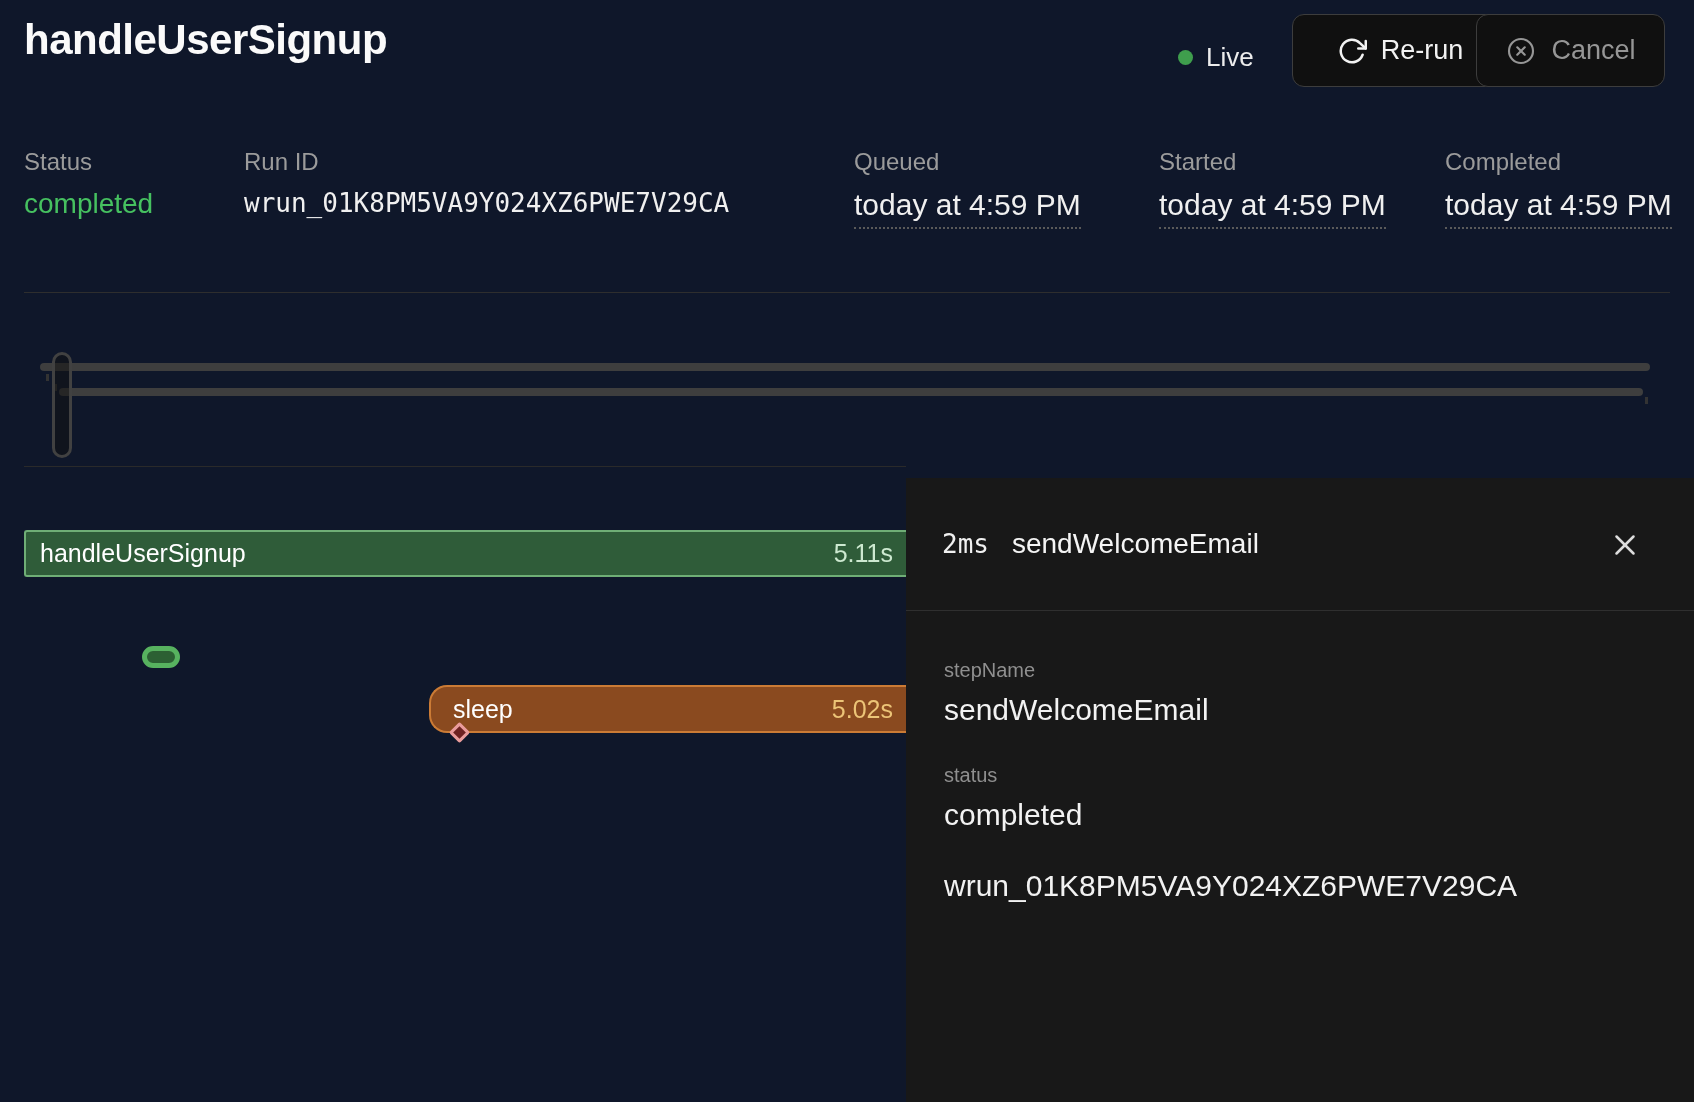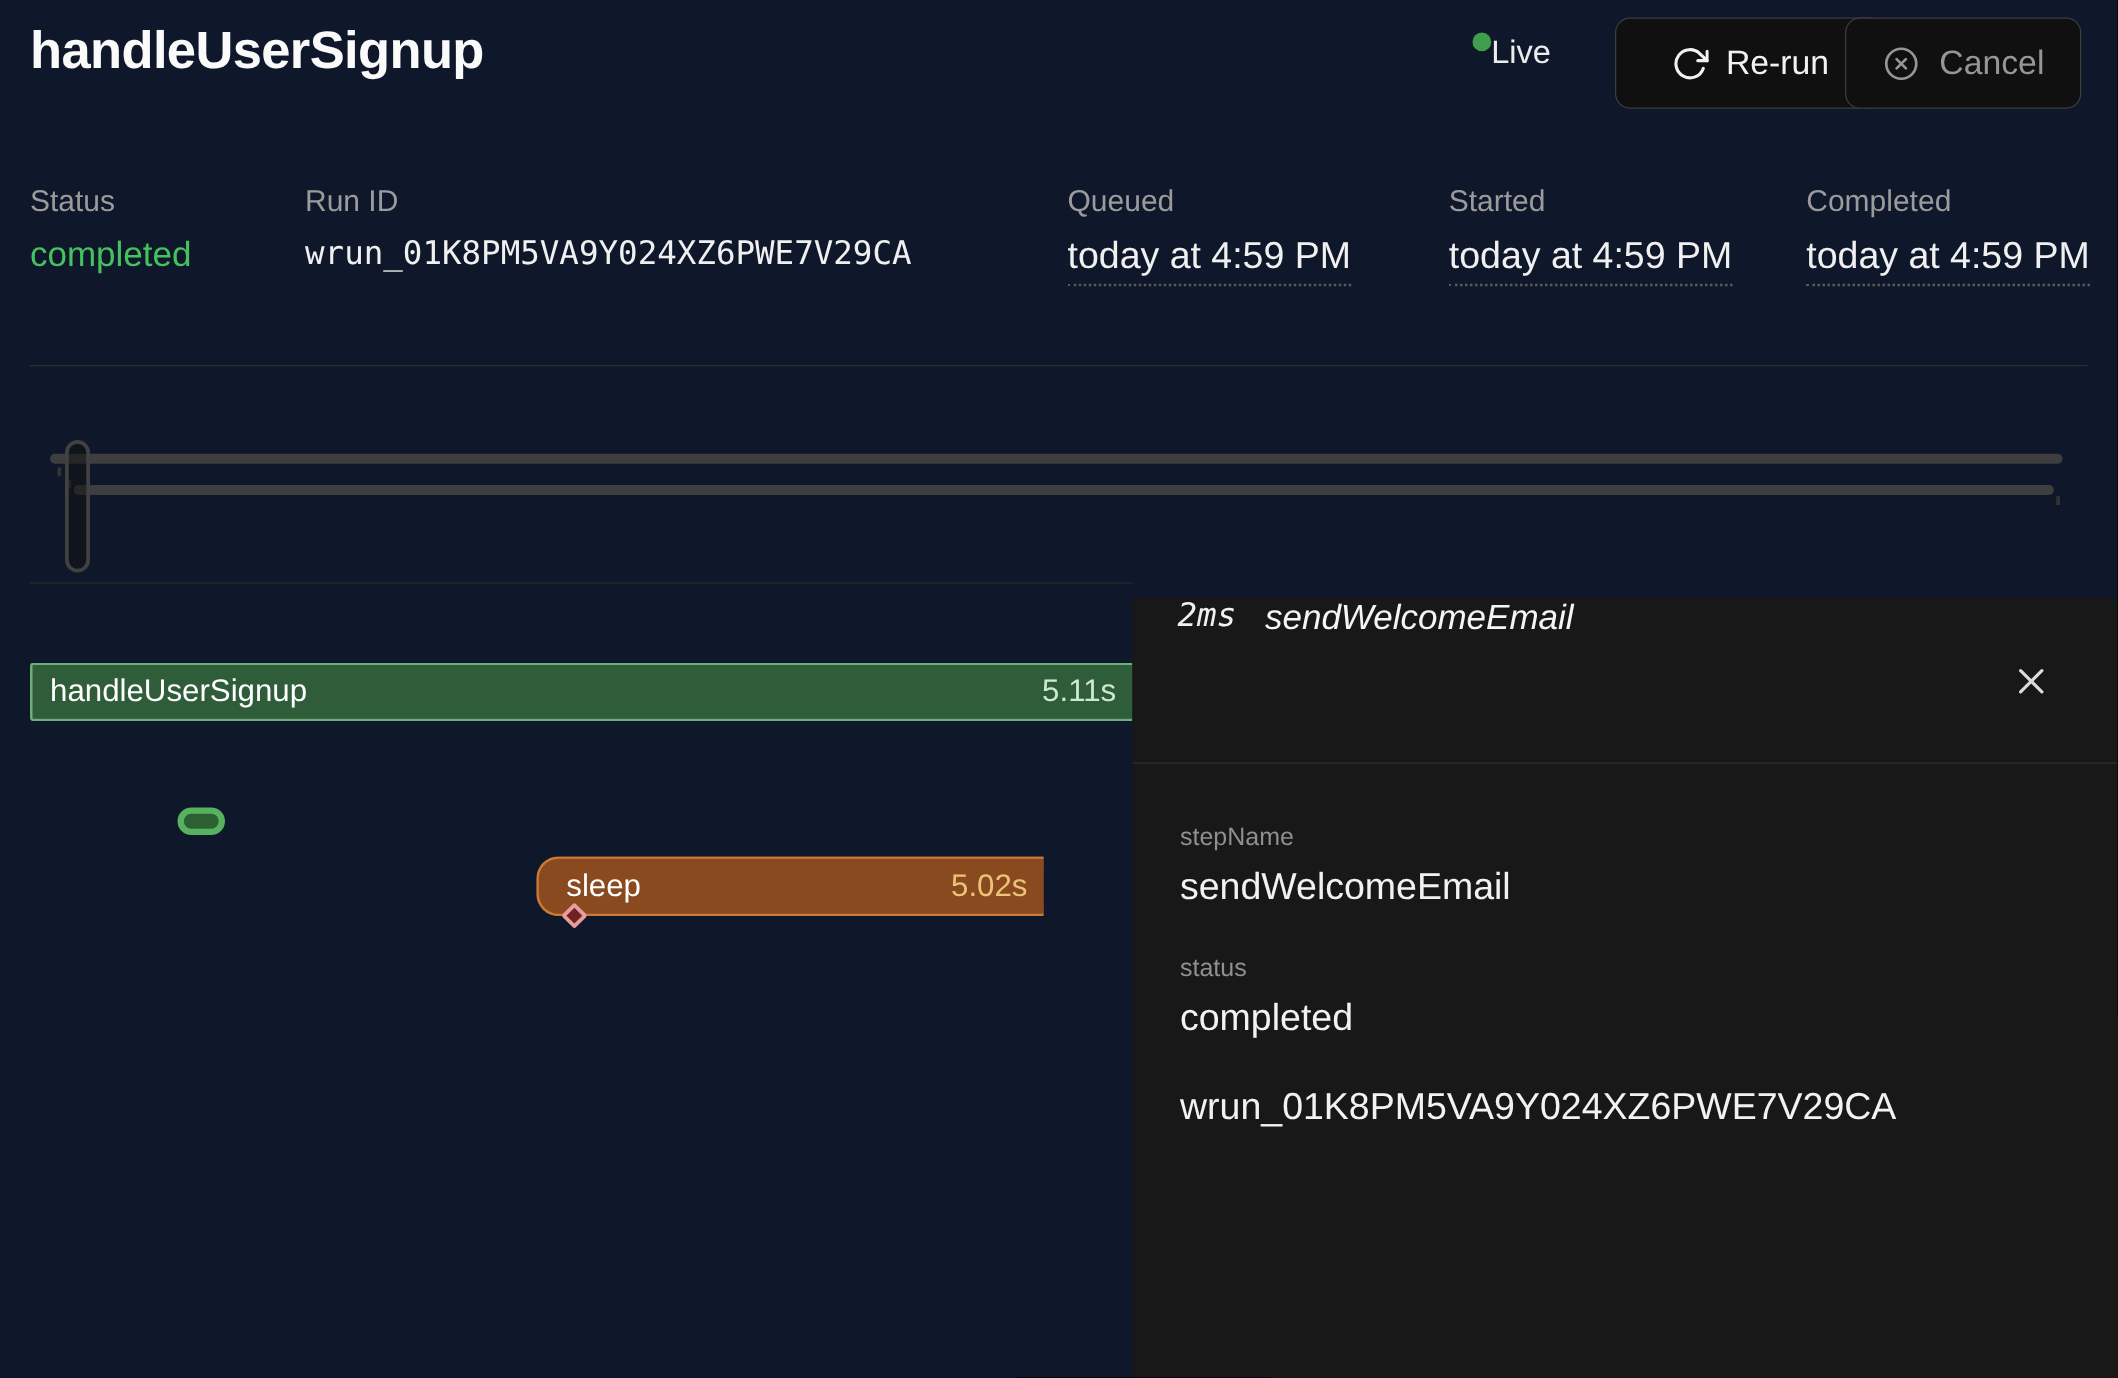--- a/index.html
+++ b/index.html
@@ -13,21 +13,21 @@
     overflow: hidden;
     color: #f2f2f2;
   }
   
   .page-title {
     position: absolute; left: 24px; top: 16px;
     font-size: 42px; font-weight: 700; letter-spacing: -0.5px; color: #fafafa;
   }
   .live-indicator {
     position: absolute; left: 1178px; top: 26px; height: 62px;
-    display: flex; align-items: flex-start; 
+    display: flex; align-items: center; gap: 13px;
   }
   .live-dot { width: 15px; height: 15px; border-radius: 50%; background: #3f9e4d; }
   .live-label { font-size: 26px; color: #ececec; }
   .hdr-btn {
     position: absolute; top: 14px; height: 73px;
     display: flex; align-items: center; justify-content: center; gap: 14px;
     background: #101010; border: 1px solid #3d3d3d; border-radius: 12px;
     cursor: pointer; font-size: 27px;
   }
   .btn-rerun { left: 1292px; width: 216px; color: #f2f2f2; font-weight: 500; }
@@ -69,41 +69,40 @@
     background: #2f5c39; border: 2px solid #6fae76; border-right: none;
     border-radius: 3px 0 0 3px; padding: 0 13px 0 14px;
   }
   .span-root .span-name { color: #ffffff; }
   .span-root .span-duration { color: #cde9d0; }
   .event-pill {
     position: absolute; left: 142px; top: 646px; width: 38px; height: 22px;
     border: 5px solid #57b25f; border-radius: 12px; background: #2c6033; cursor: pointer;
   }
   .span-sleep {
-    left: 429px; top: 685px; width: 406px; height: 48px;
+    left: 429px; top: 685px; width: 477px; height: 48px;
     background: #8a4a1f; border: 2px solid #cb7b35; border-right: none;
     border-radius: 18px 0 0 18px; padding: 0 13px 0 22px;
   }
   .span-sleep .span-name { color: #ffffff; }
   .span-sleep .span-duration { color: #ecc477; }
   .sleep-diamond {
     position: absolute; left: 452px; top: 725px; width: 15px; height: 15px;
     background: #6e2222; border: 3px solid #ea9c9c; border-radius: 2px;
     transform: rotate(45deg); cursor: pointer;
   }
   
   .detail-panel {
     position: absolute; left: 906px; top: 478px; width: 788px; height: 624px;
     background: #181818;
   }
   .panel-header {
     position: relative; height: 133px;
-    display: flex; padding: 0 36px;
+    display: flex; align-items: center; padding: 0 36px;
     border-bottom: 1px solid #2f2f2f;
-    font-style: italic;
   }
   .panel-duration {
     font-family: "DejaVu Sans Mono", monospace;
     font-size: 26px; color: #f0f0f0;
   }
   .panel-title { font-size: 28px; color: #f5f5f5; margin-left: 23px; }
   .panel-close {
     position: absolute; right: 52px; top: 50px; width: 34px; height: 34px;
     background: none; border: none; cursor: pointer; padding: 0;
   }

